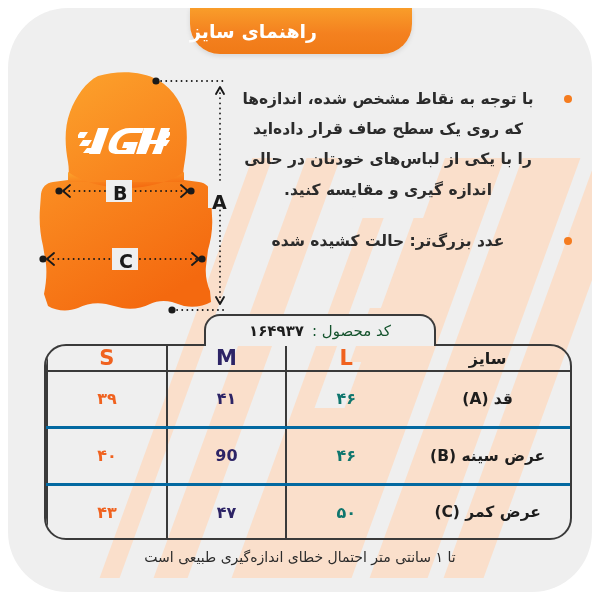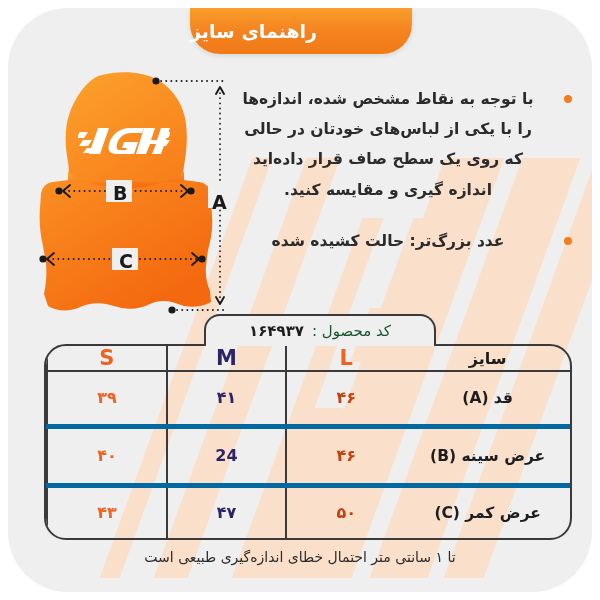--- a/index.html
+++ b/index.html
@@ -129,31 +129,31 @@
     border-radius: 22px;
     background: transparent;
     overflow: hidden;
     z-index: 4;
   }
   table { width: 100%; height: 100%; border-collapse: collapse; direction: rtl; }
   th, td {
     text-align: center;
     vertical-align: middle;
     border-left: 2px solid #3a3a3a;
-    border-bottom: 5px solid #0369a1;
+    border-bottom: 3px solid #0369a1;
   }
   th { border-bottom: 2px solid #3a3a3a; }
   th:first-child, td:first-child { border-left: none; }
   tr:last-child td { border-bottom: none; }
   .th-size  { font-size: 16px; font-weight: bold; color: #1d1d1d; width: 31.5%; }
   .th-L     { font-size: 21px; font-weight: bold; color: #f0621f; width: 22.8%; }
   .th-M     { font-size: 21px; font-weight: bold; color: #2d2466; width: 22.8%; }
   .th-S     { font-size: 21px; font-weight: bold; color: #f0621f; width: 22.9%; }
   .row-head { font-size: 15.5px; font-weight: bold; color: #1d1d1d; }
-  .cell-L   { font-size: 16px; font-weight: bold; color: #c2410c; }
+  .cell-L   { font-size: 16px; font-weight: bold; color: #0f766e; }
   .cell-M   { font-size: 16px; font-weight: bold; color: #2d2466; }
   .cell-S   { font-size: 16px; font-weight: bold; color: #f0621f; }
 
   
   #footer-note {
     position: absolute;
     left: 0; right: 0; top: 541px;
     text-align: center;
     font-size: 14px;
     font-weight: normal;
@@ -286,22 +286,22 @@
     </g>
   </svg>
   <div class="dim-label" style="left:204px; top:183px;">A</div>
   <div class="dim-label" style="left:105px; top:174px;">B</div>
   <div class="dim-label" style="left:111px; top:242px;">C</div>
 
   <div id="instructions">
     <div class="bullet-row">
       <span class="bullet-dot"></span>
       <div class="ins-line">با توجه به نقاط مشخص شده، اندازه‌ها</div>
+      <div class="ins-line">که روی یک سطح صاف قرار داده‌اید</div>
       <div class="ins-line">را با یکی از لباس‌های خودتان در حالی</div>
-      <div class="ins-line">که روی یک سطح صاف قرار داده‌اید</div>
       <div class="ins-line">اندازه گیری و مقایسه کنید.</div>
     </div>
     <div class="bullet-row" id="bullet-2">
       <span class="bullet-dot"></span>
       <div class="ins-line">عدد بزرگ‌تر: حالت کشیده شده</div>
     </div>
   </div>
 
   <div id="product-code">
     <span class="pc-label">کد محصول :</span>
@@ -321,21 +321,21 @@
       <tbody>
         <tr>
           <td class="row-head">قد (A)</td>
           <td class="cell-L">۴۶</td>
           <td class="cell-M">۴۱</td>
           <td class="cell-S">۳۹</td>
         </tr>
         <tr>
           <td class="row-head">عرض سینه (B)</td>
           <td class="cell-L">۴۶</td>
-          <td class="cell-M">24</td>
+          <td class="cell-M">90</td>
           <td class="cell-S">۴۰</td>
         </tr>
         <tr>
           <td class="row-head">عرض کمر (C)</td>
           <td class="cell-L">۵۰</td>
           <td class="cell-M">۴۷</td>
           <td class="cell-S">۴۳</td>
         </tr>
       </tbody>
     </table>

